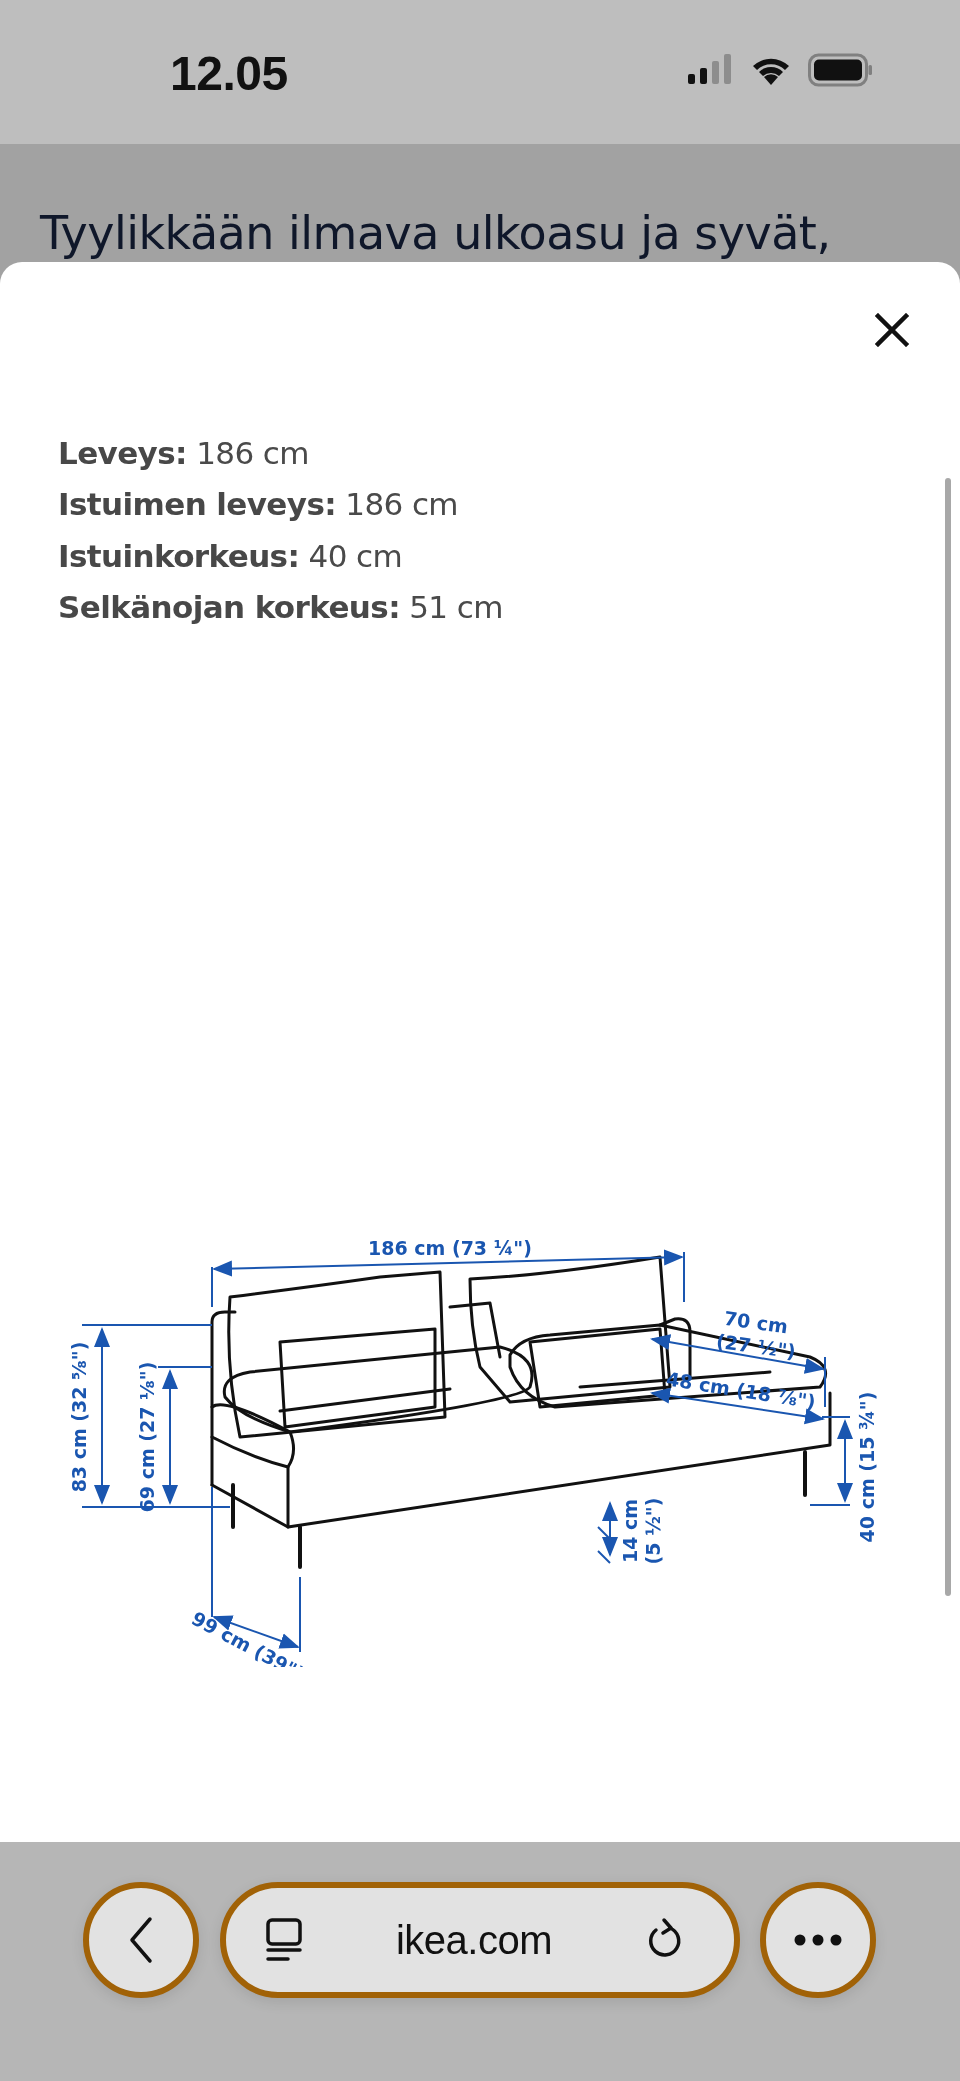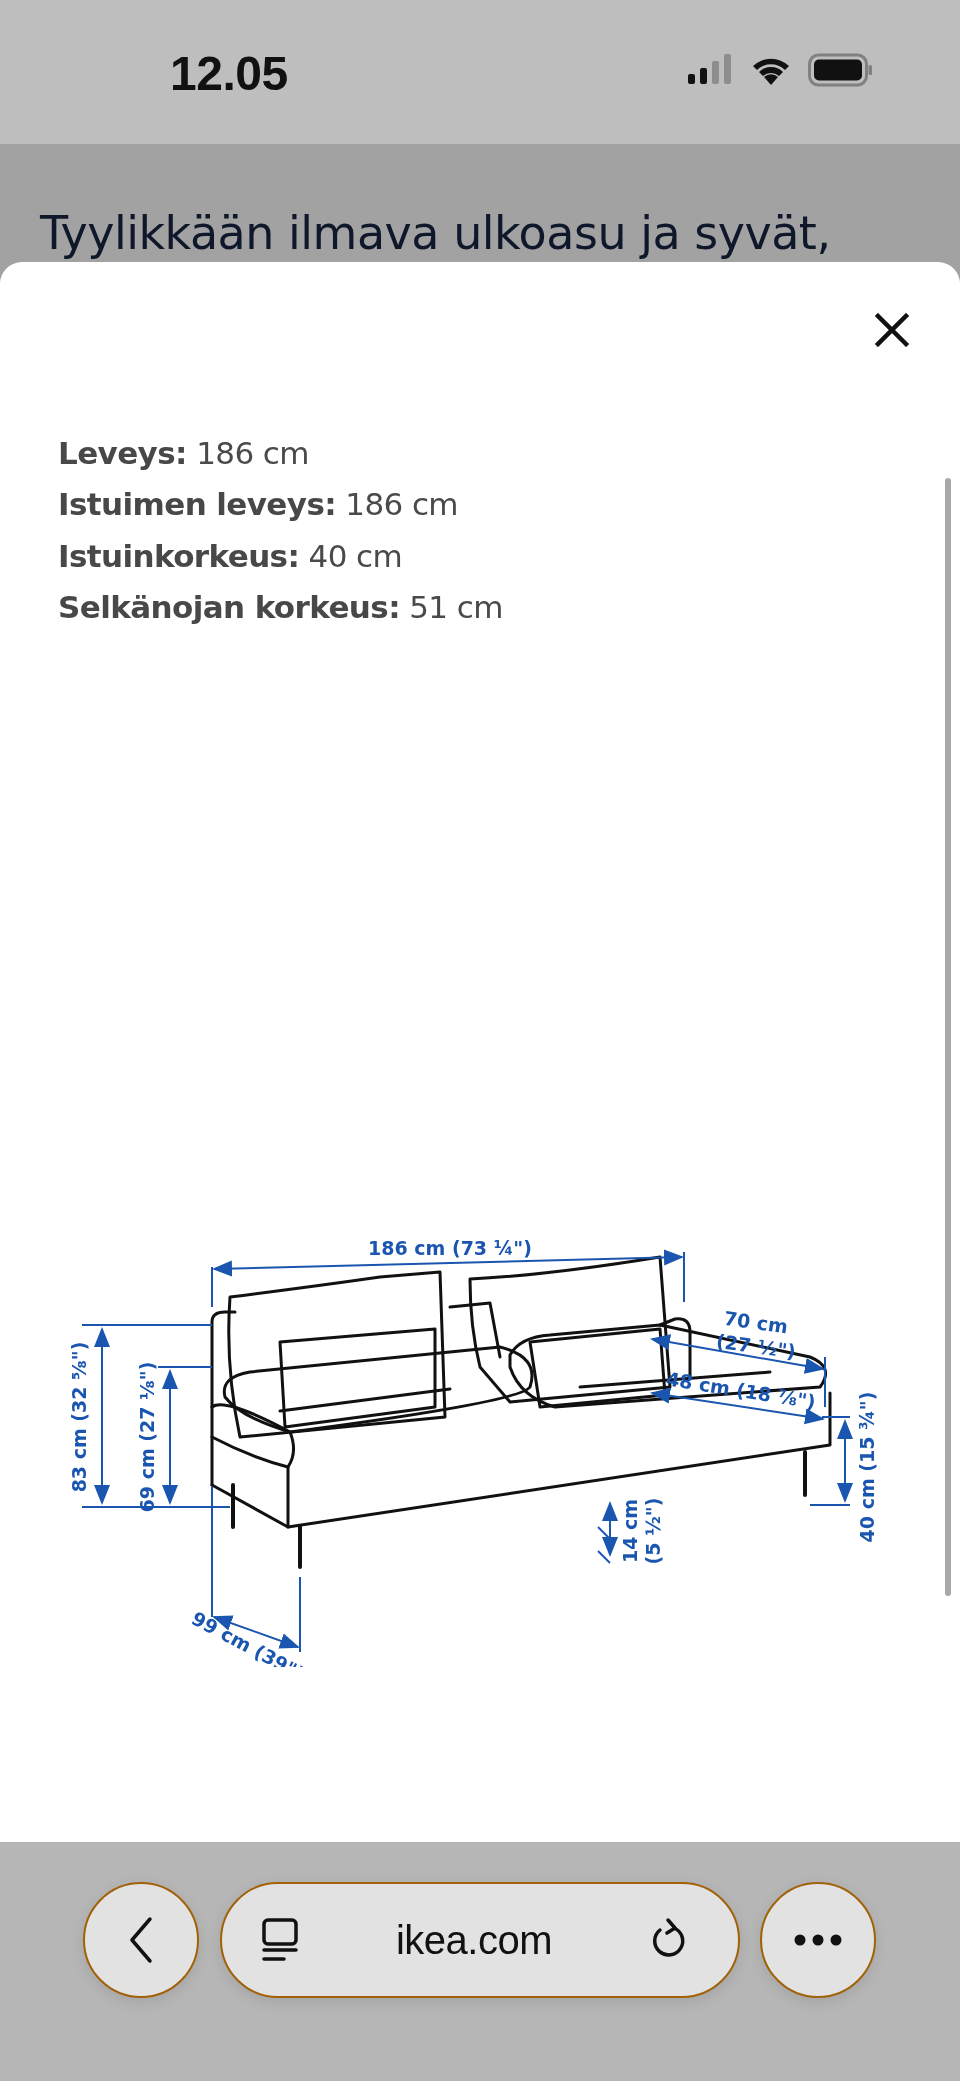--- a/index.html
+++ b/index.html
@@ -53,21 +53,21 @@
   .diagram { position: absolute; left: 50px; top: 845px; width: 880px; height: 560px; }
   .dim-text {
     font-family: "DejaVu Sans", sans-serif; font-weight: bold; fill: #1a56b0;
   }
   
   .bottom-bar {
     position: absolute; left: 0; top: 1842px; width: 960px; height: 239px;
     background: #b6b6b6;
   }
   .nav-pill {
-    position: absolute; background: #e2e2e2; border: 2px solid #a16207;
+    position: absolute; background: #e2e2e2; border: 6px solid #a16207;
     display: flex; align-items: center; justify-content: center;
     box-shadow: 0 4px 14px rgba(0,0,0,0.10);
   }
   .back-btn { left: 83px; top: 40px; width: 116px; height: 116px; border-radius: 58px; }
   .url-bar { left: 220px; top: 40px; width: 520px; height: 116px; border-radius: 58px; justify-content: space-between; padding: 0 50px 0 38px; }
   .more-btn { left: 760px; top: 40px; width: 116px; height: 116px; border-radius: 58px; }
   .url-text { font-size: 40px; color: #111; letter-spacing: -0.5px; }
 </style>
 </head>
 <body>

